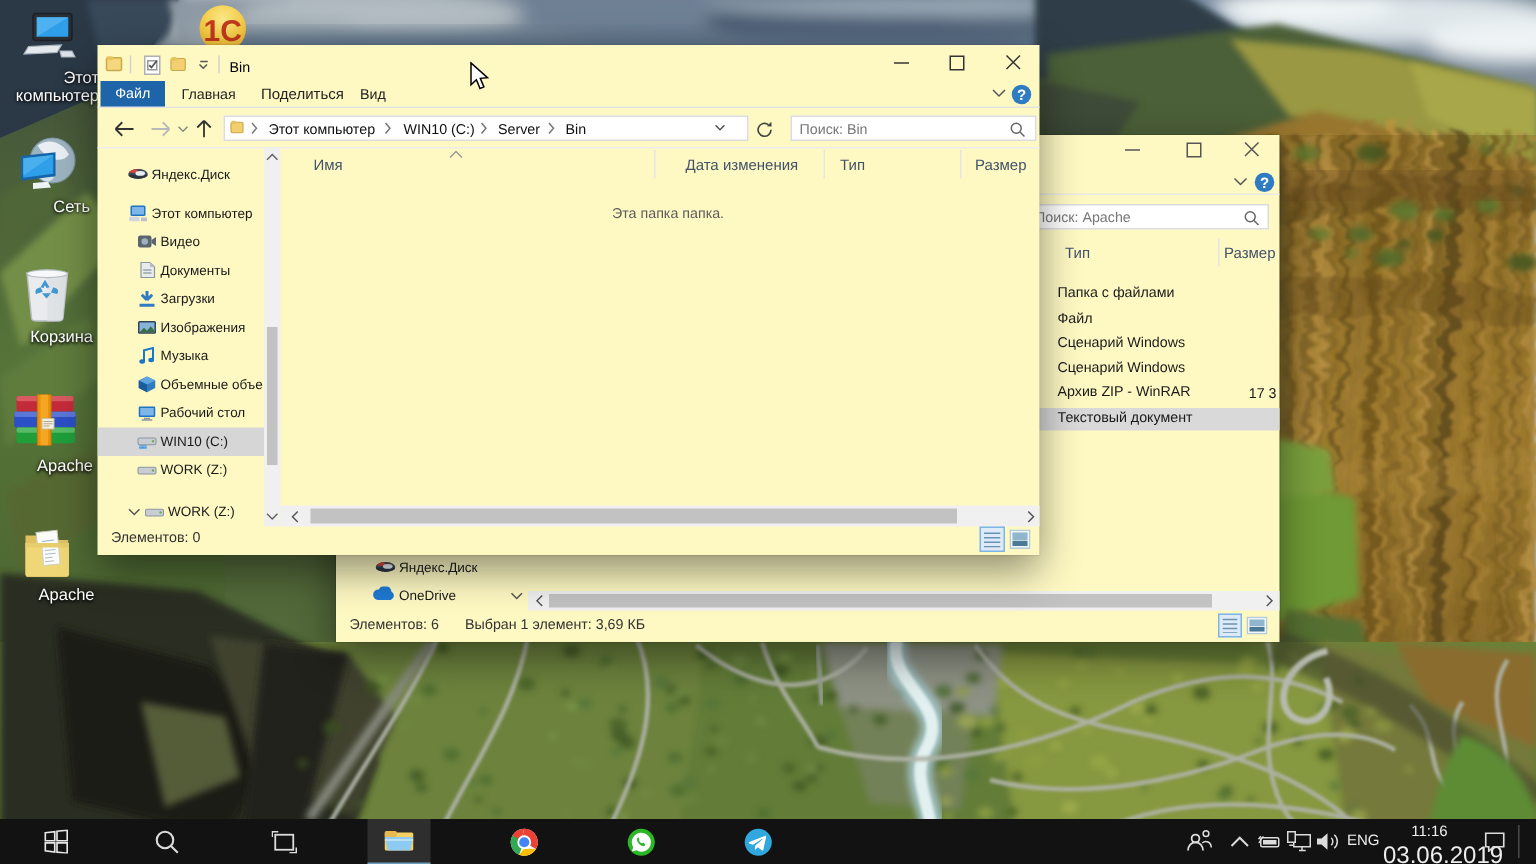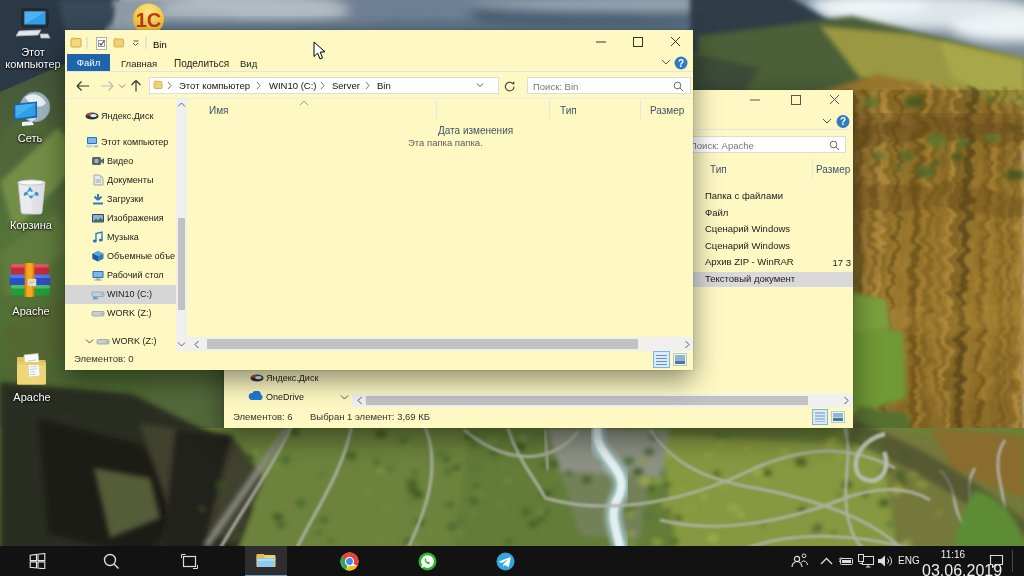--- a/index.html
+++ b/index.html
@@ -1,20 +1,20 @@
 <!DOCTYPE html>
 <html><head>
 <meta charset="utf-8">
 <style>
   html,body{margin:0;padding:0;}
   body{width:1024px;height:576px;overflow:hidden;position:relative;
        font-family:"Liberation Sans", sans-serif;}
   .abs{position:absolute;}
   #desktop{width:1024px;height:576px;position:relative;overflow:hidden;}
-  .dlabel{position:absolute;color:#fff;font-size:11px;text-align:center;
+  .dlabel{position:absolute;color:#fff;font-size:11px;text-align:right;
           text-shadow:0 1px 2px rgba(0,0,0,.9), 0 0 3px rgba(0,0,0,.7);line-height:12px;}
   
   .win{position:absolute;background:#fef9c3;box-shadow:0 10px 26px rgba(0,0,0,.45), 0 0 1px rgba(0,0,0,.35);}
   
   #fw{left:65px;top:30px;width:628px;height:340px;font-size:12px;color:#111;}
   .ribbonline{position:absolute;left:0;right:0;top:41px;height:1px;background:#e3e3e3;}
   .addrline{position:absolute;left:0;right:0;top:68px;height:1px;background:#ececec;}
   .sideitem{position:absolute;font-size:9px;color:#1a1a1a;white-space:nowrap;}
   .hdr{position:absolute;font-size:10px;color:#41526b;}
   .box{position:absolute;border:1px solid #dcdcdc;background:#fff;box-sizing:border-box;}
@@ -685,21 +685,21 @@
         <path d="M1,5.5 l3.5,-3.5 l3.5,3.5" stroke="#666" fill="none"></path>
       </svg>
   <svg class="abs" style="left:112px;top:310px" width="9" height="8" viewBox="0 0 9 8">
         <path d="M1,2.5 l3.5,3.5 l3.5,-3.5" stroke="#666" fill="none"></path>
       </svg>
 
   <div class="hdr" style="left:144px;top:75px;">Имя</div>
   <svg class="abs" style="left:234px;top:70px" width="10" height="6" viewBox="0 0 10 6">
         <path d="M1,5 l4,-4 l4,4" stroke="#9a9a9a" fill="none"></path>
       </svg>
-  <div class="hdr" style="left:373px;top:75px;margin-top:20px;">Дата изменения</div>
+  <div class="hdr" style="left:392px;top:75px;">Дата изменения</div>
   <div class="hdr" style="left:495px;top:75px;">Тип</div>
   <div class="hdr" style="left:585px;top:75px;">Размер</div>
   <div class="abs" style="left:371px;top:70px;width:1px;height:19px;background:#e5e5e5;"></div>
   <div class="abs" style="left:484px;top:70px;width:1px;height:19px;background:#e5e5e5;"></div>
   <div class="abs" style="left:575px;top:70px;width:1px;height:19px;background:#e5e5e5;"></div>
 
   <div class="abs" style="left:343px;top:107px;font-size:9.5px;color:#5c5c5c;">Эта папка папка.</div>
 
   <div class="abs" style="left:122px;top:307px;width:506px;height:14px;background:#f0f0f0;"></div>
   <div class="abs" style="left:142px;top:309px;width:431px;height:10px;background:#c2c2c2;"></div>

